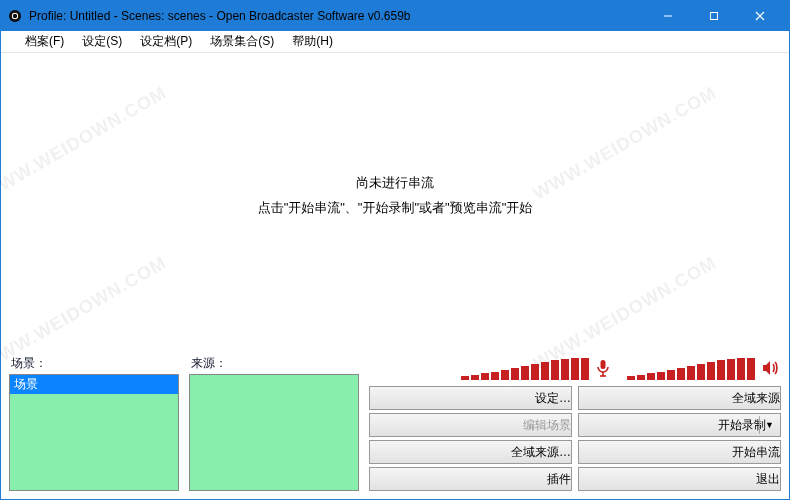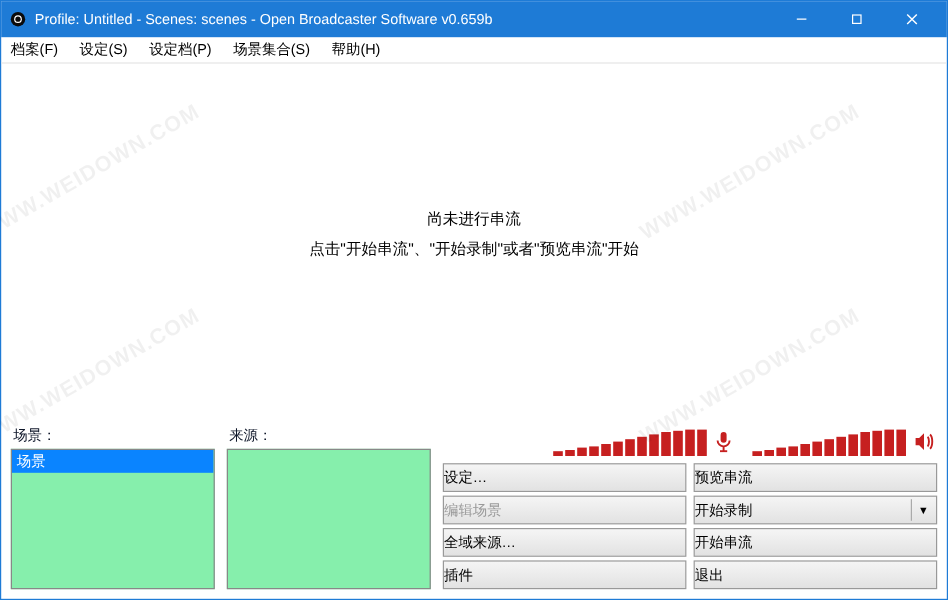--- a/index.html
+++ b/index.html
@@ -16,21 +16,21 @@
     width: 790px;
     height: 500px;
     border: 1px solid #1e7bd6;
     display: flex;
     flex-direction: column;
     background: #fff;
   }
   .titlebar {
     height: 30px;
     background: #1e7bd6;
-    color: #ffffff;
+    color: #000000;
     display: flex;
     align-items: center;
     padding: 0 6px;
     font-size: 12px;
   }
   .titlebar .app-icon {
     width: 16px; height: 16px;
     margin-right: 6px;
     display: inline-flex; align-items: center; justify-content: center;
   }
@@ -38,21 +38,21 @@
   .win-controls { display: flex; }
   .win-btn {
     width: 46px; height: 30px;
     display: flex; align-items: center; justify-content: center;
     color: #fff;
   }
   .menubar {
     height: 22px;
     display: flex;
     align-items: center;
-    padding: 0 4px;
+    padding: 0 20px;
     border-bottom: 1px solid #e5e5e5;
     gap: 10px;
     font-size: 12px;
     color: #000;
   }
   .menubar span { padding: 2px 4px; cursor: default; }
   .content {
     flex: 1;
     position: relative;
   }
@@ -134,21 +134,21 @@
     grid-auto-rows: 24px;
     gap: 3px 6px;
     margin-top: 6px;
   }
   .btn {
     border: 1px solid #999;
     background: linear-gradient(#f5f5f5,#e2e2e2);
     font-size: 12px;
     display: flex;
     align-items: center;
-    justify-content: flex-start;
+    justify-content: flex-end;
     position: relative;
     color: #000;
   }
   .btn.disabled { color: #9a9a9a; }
   .btn.split::after {
     content: "▼";
     position: absolute;
     right: 6px;
     font-size: 9px;
     color: #000;
@@ -284,21 +284,21 @@
                 </svg>
             </span>
           </div>
         </div>
 
         <div class="btn-grid">
           <div class="btn">
               <span>设定…</span>
             </div>
           <div class="btn">
-              <span>预览串流</span>
+              <span>全域来源</span>
             </div>
           <div class="btn disabled">
               <span>编辑场景</span>
             </div>
           <div class="btn split">
               <span class="txt">开始录制</span>
               <span class="divider"></span>
             </div>
           <div class="btn">
               <span>全域来源…</span>

